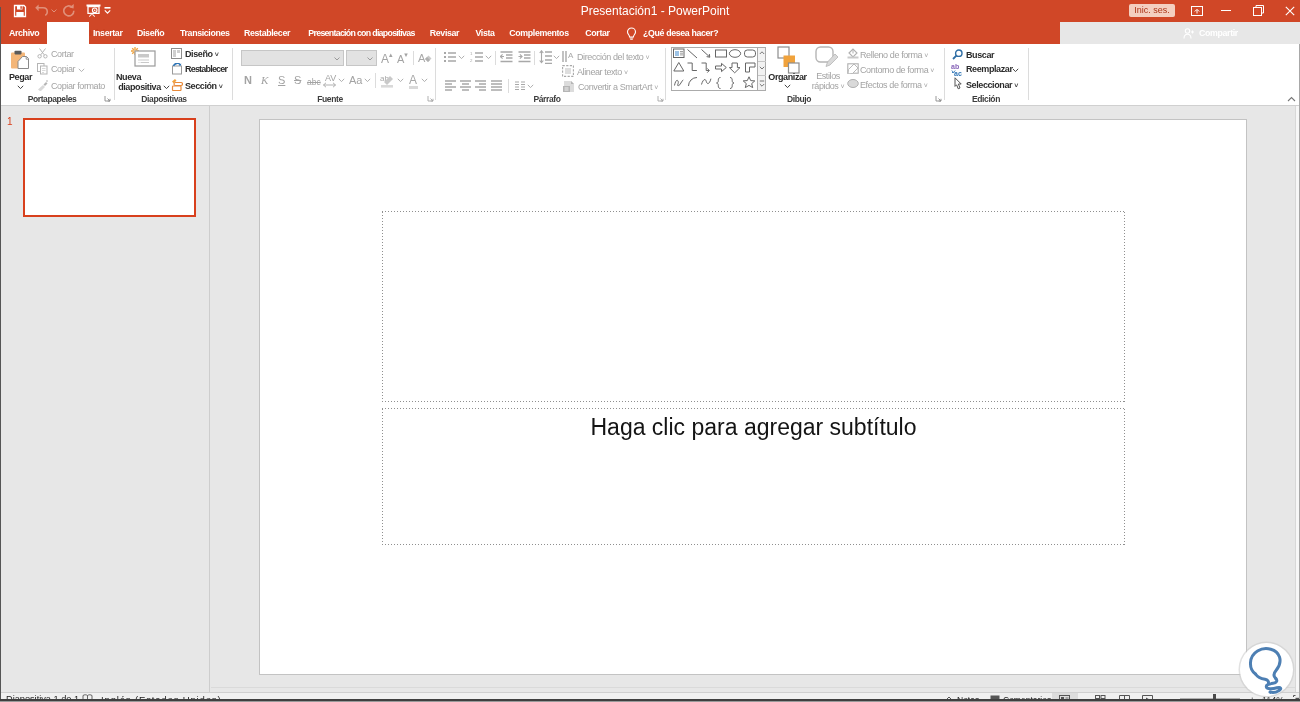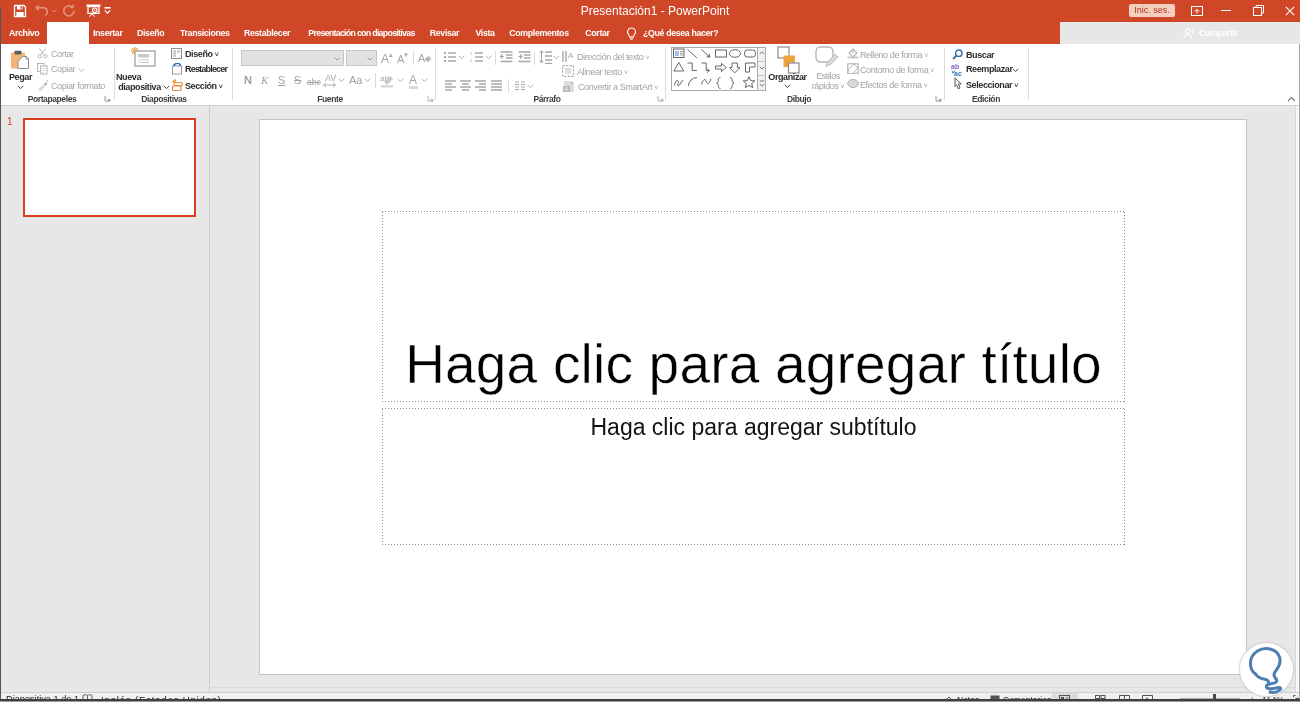--- a/index.html
+++ b/index.html
@@ -451,21 +451,20 @@
   </div>
 
   <div class="abs" style="left:0;top:106px;width:210px;height:586px;background:#e7e7e7;border-right:1px solid #cdcdcd;">
     <div class="abs" style="left:7px;top:10px;font-size:10px;color:#d8401d;">1</div>
     <div class="abs" style="left:23px;top:12px;width:173px;height:99px;background:#fff;border:2px solid #d8401d;"></div>
   </div>
 
   <div class="abs" style="left:211px;top:106px;width:1084px;height:586px;background:#e7e7e7;">
     <div class="abs" style="left:48px;top:13px;width:988px;height:556px;background:#fff;border:1px solid #c3c3c3;"></div>
     <div class="abs dotted" style="left:171px;top:105px;width:743px;height:191px;"></div>
-    <div class="abs" style="left:171px;top:226px;width:743px;text-align:center;font-size:55px;color:#000;font-weight:400;-webkit-text-stroke:0.5px #fff;letter-spacing:0.2px;">Haga clic para agregar título</div>
     <div class="abs dotted" style="left:171px;top:301.5px;width:743px;height:137px;"></div>
     <div class="abs" style="left:171px;top:308px;width:743px;text-align:center;font-size:23px;color:#141414;">Haga clic para agregar subtítulo</div>
     <div class="abs" style="left:0;top:581px;width:1084px;height:1px;background:#dadada;"></div>
   </div>
 
   <div class="abs" style="left:1295px;top:106px;width:5px;height:586px;background:#f7f7f7;border-left:1px solid #d8d8d8;"></div>
 
   <div class="abs" style="left:0;top:692px;width:1300px;height:10px;background:#f0f0f0;border-top:1px solid #cfcfcf;overflow:hidden;">
     <div class="abs" style="left:6px;top:0.5px;font-size:9.2px;color:#222;">Diapositiva 1 de 1</div>
     <svg class="abs" style="left:82px;top:1px;" width="11" height="10" viewBox="0 0 11 10">

